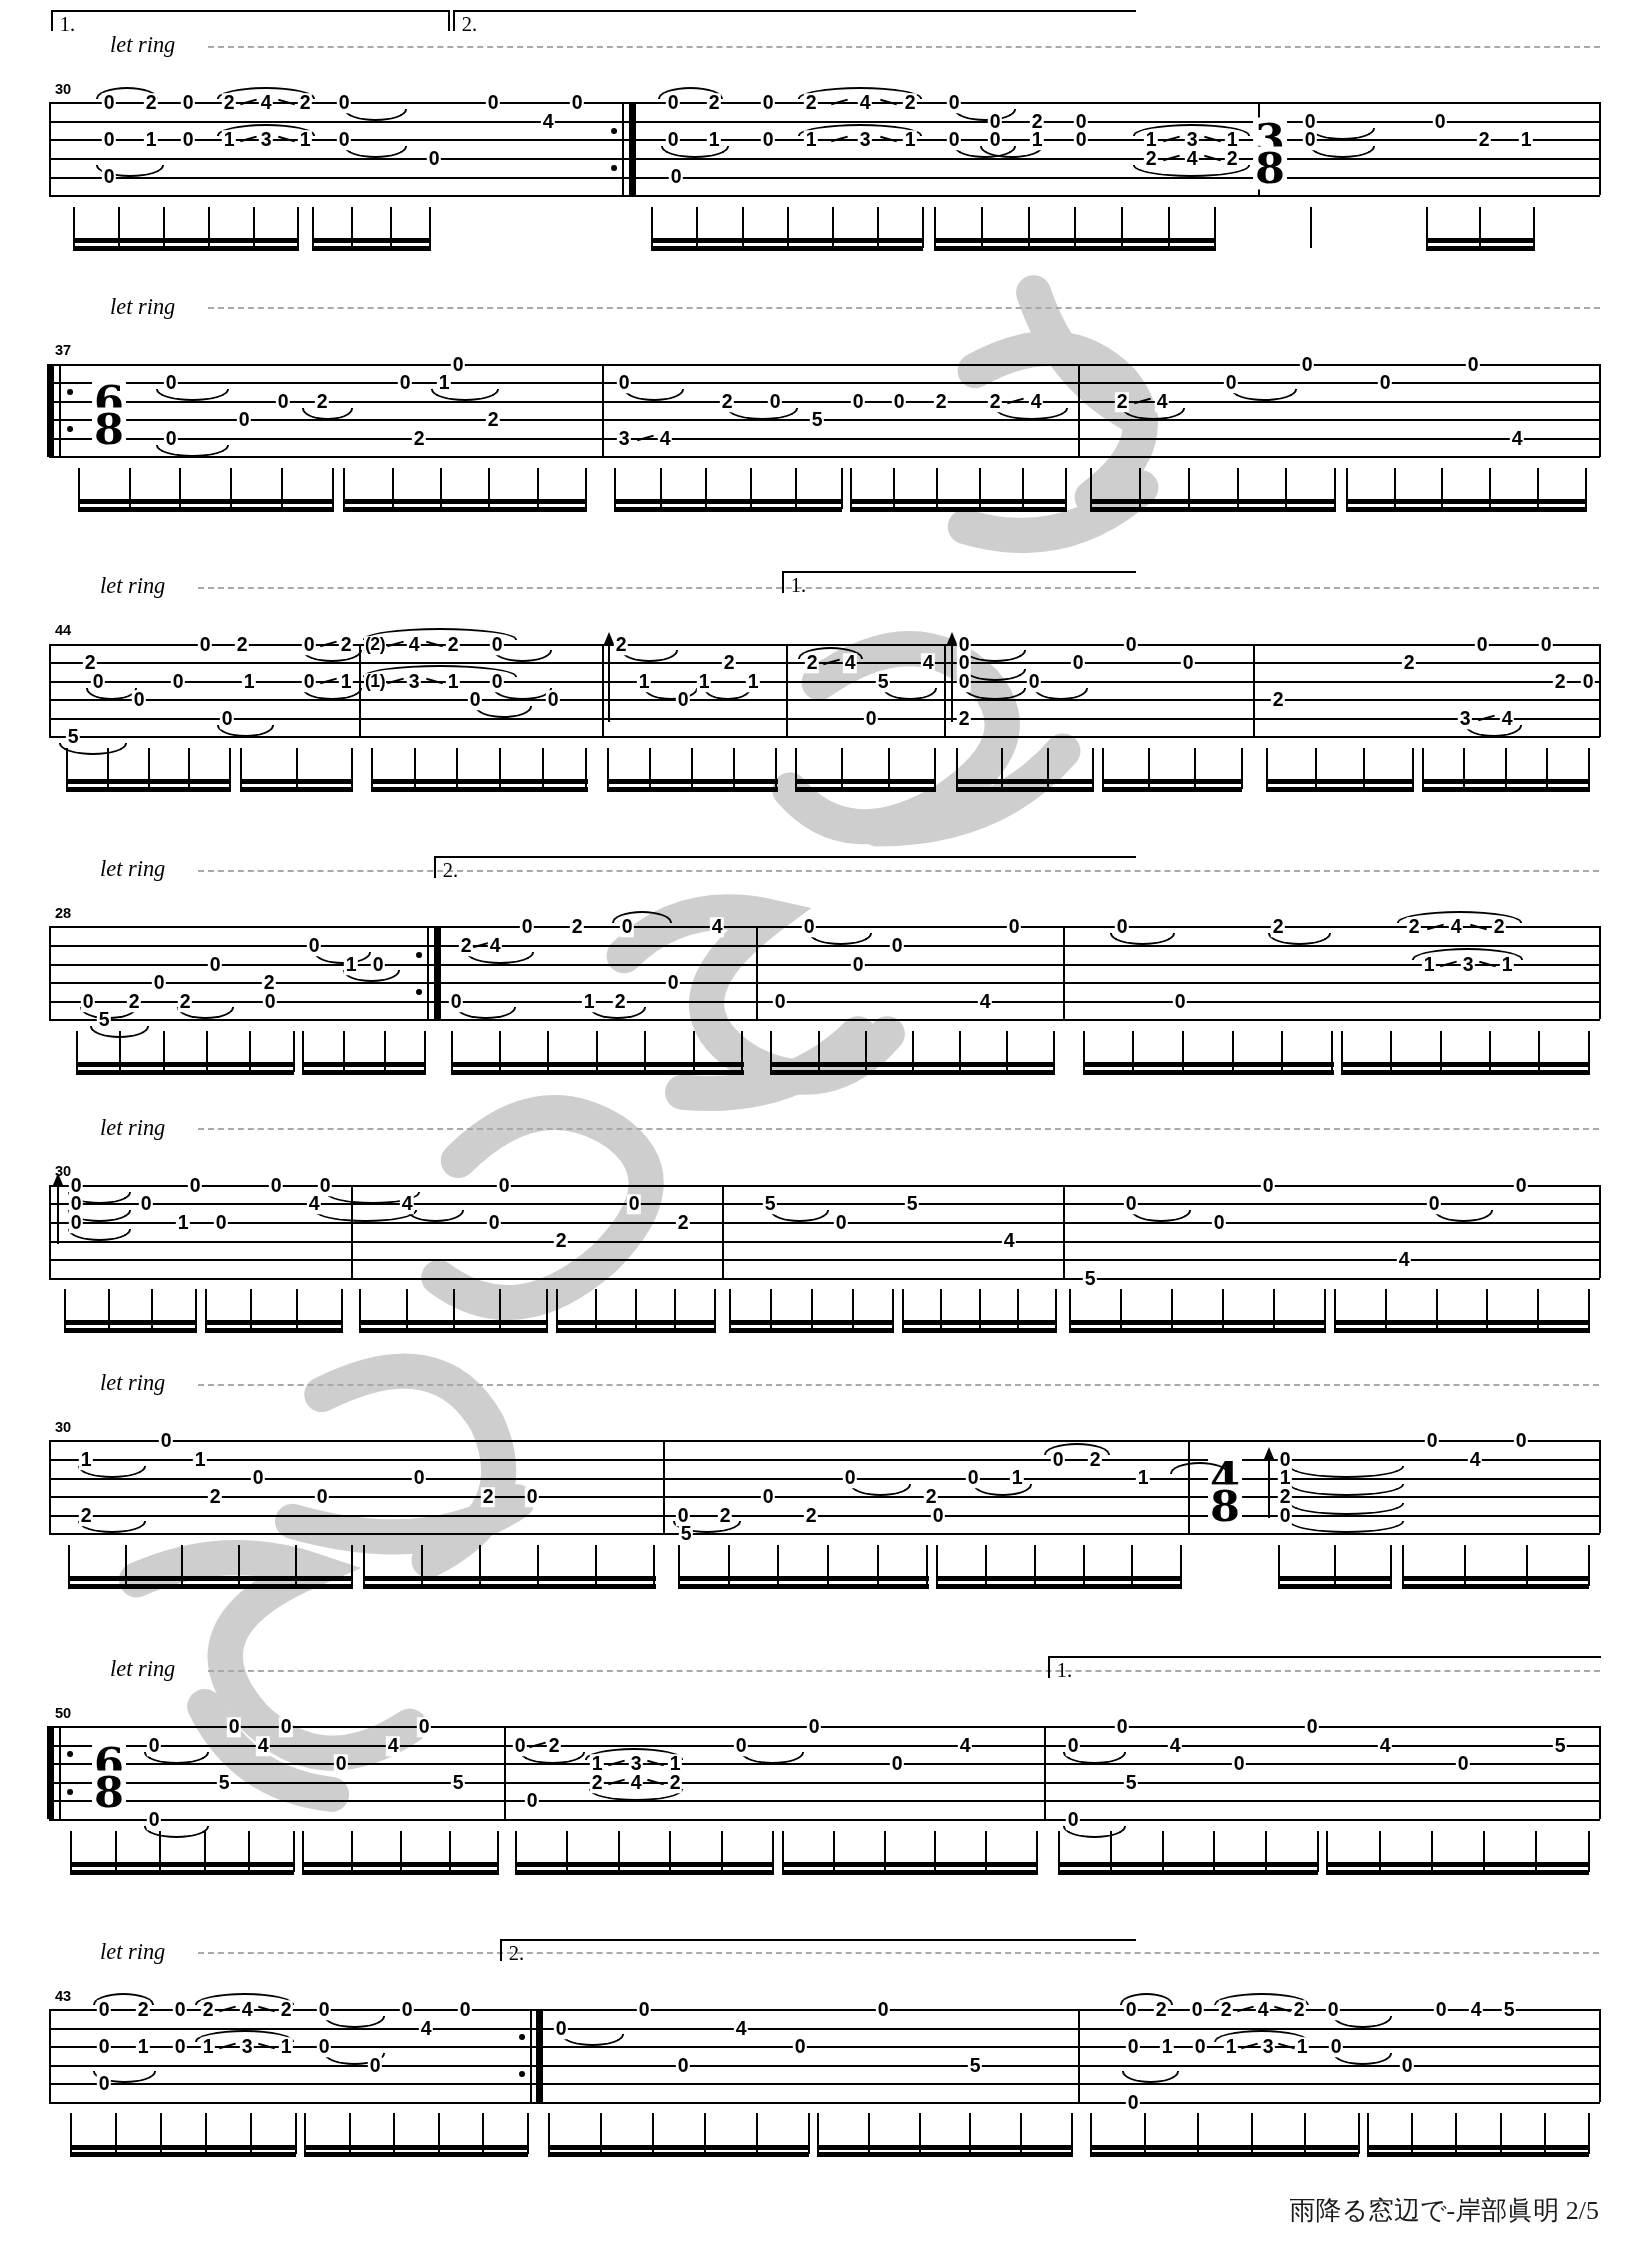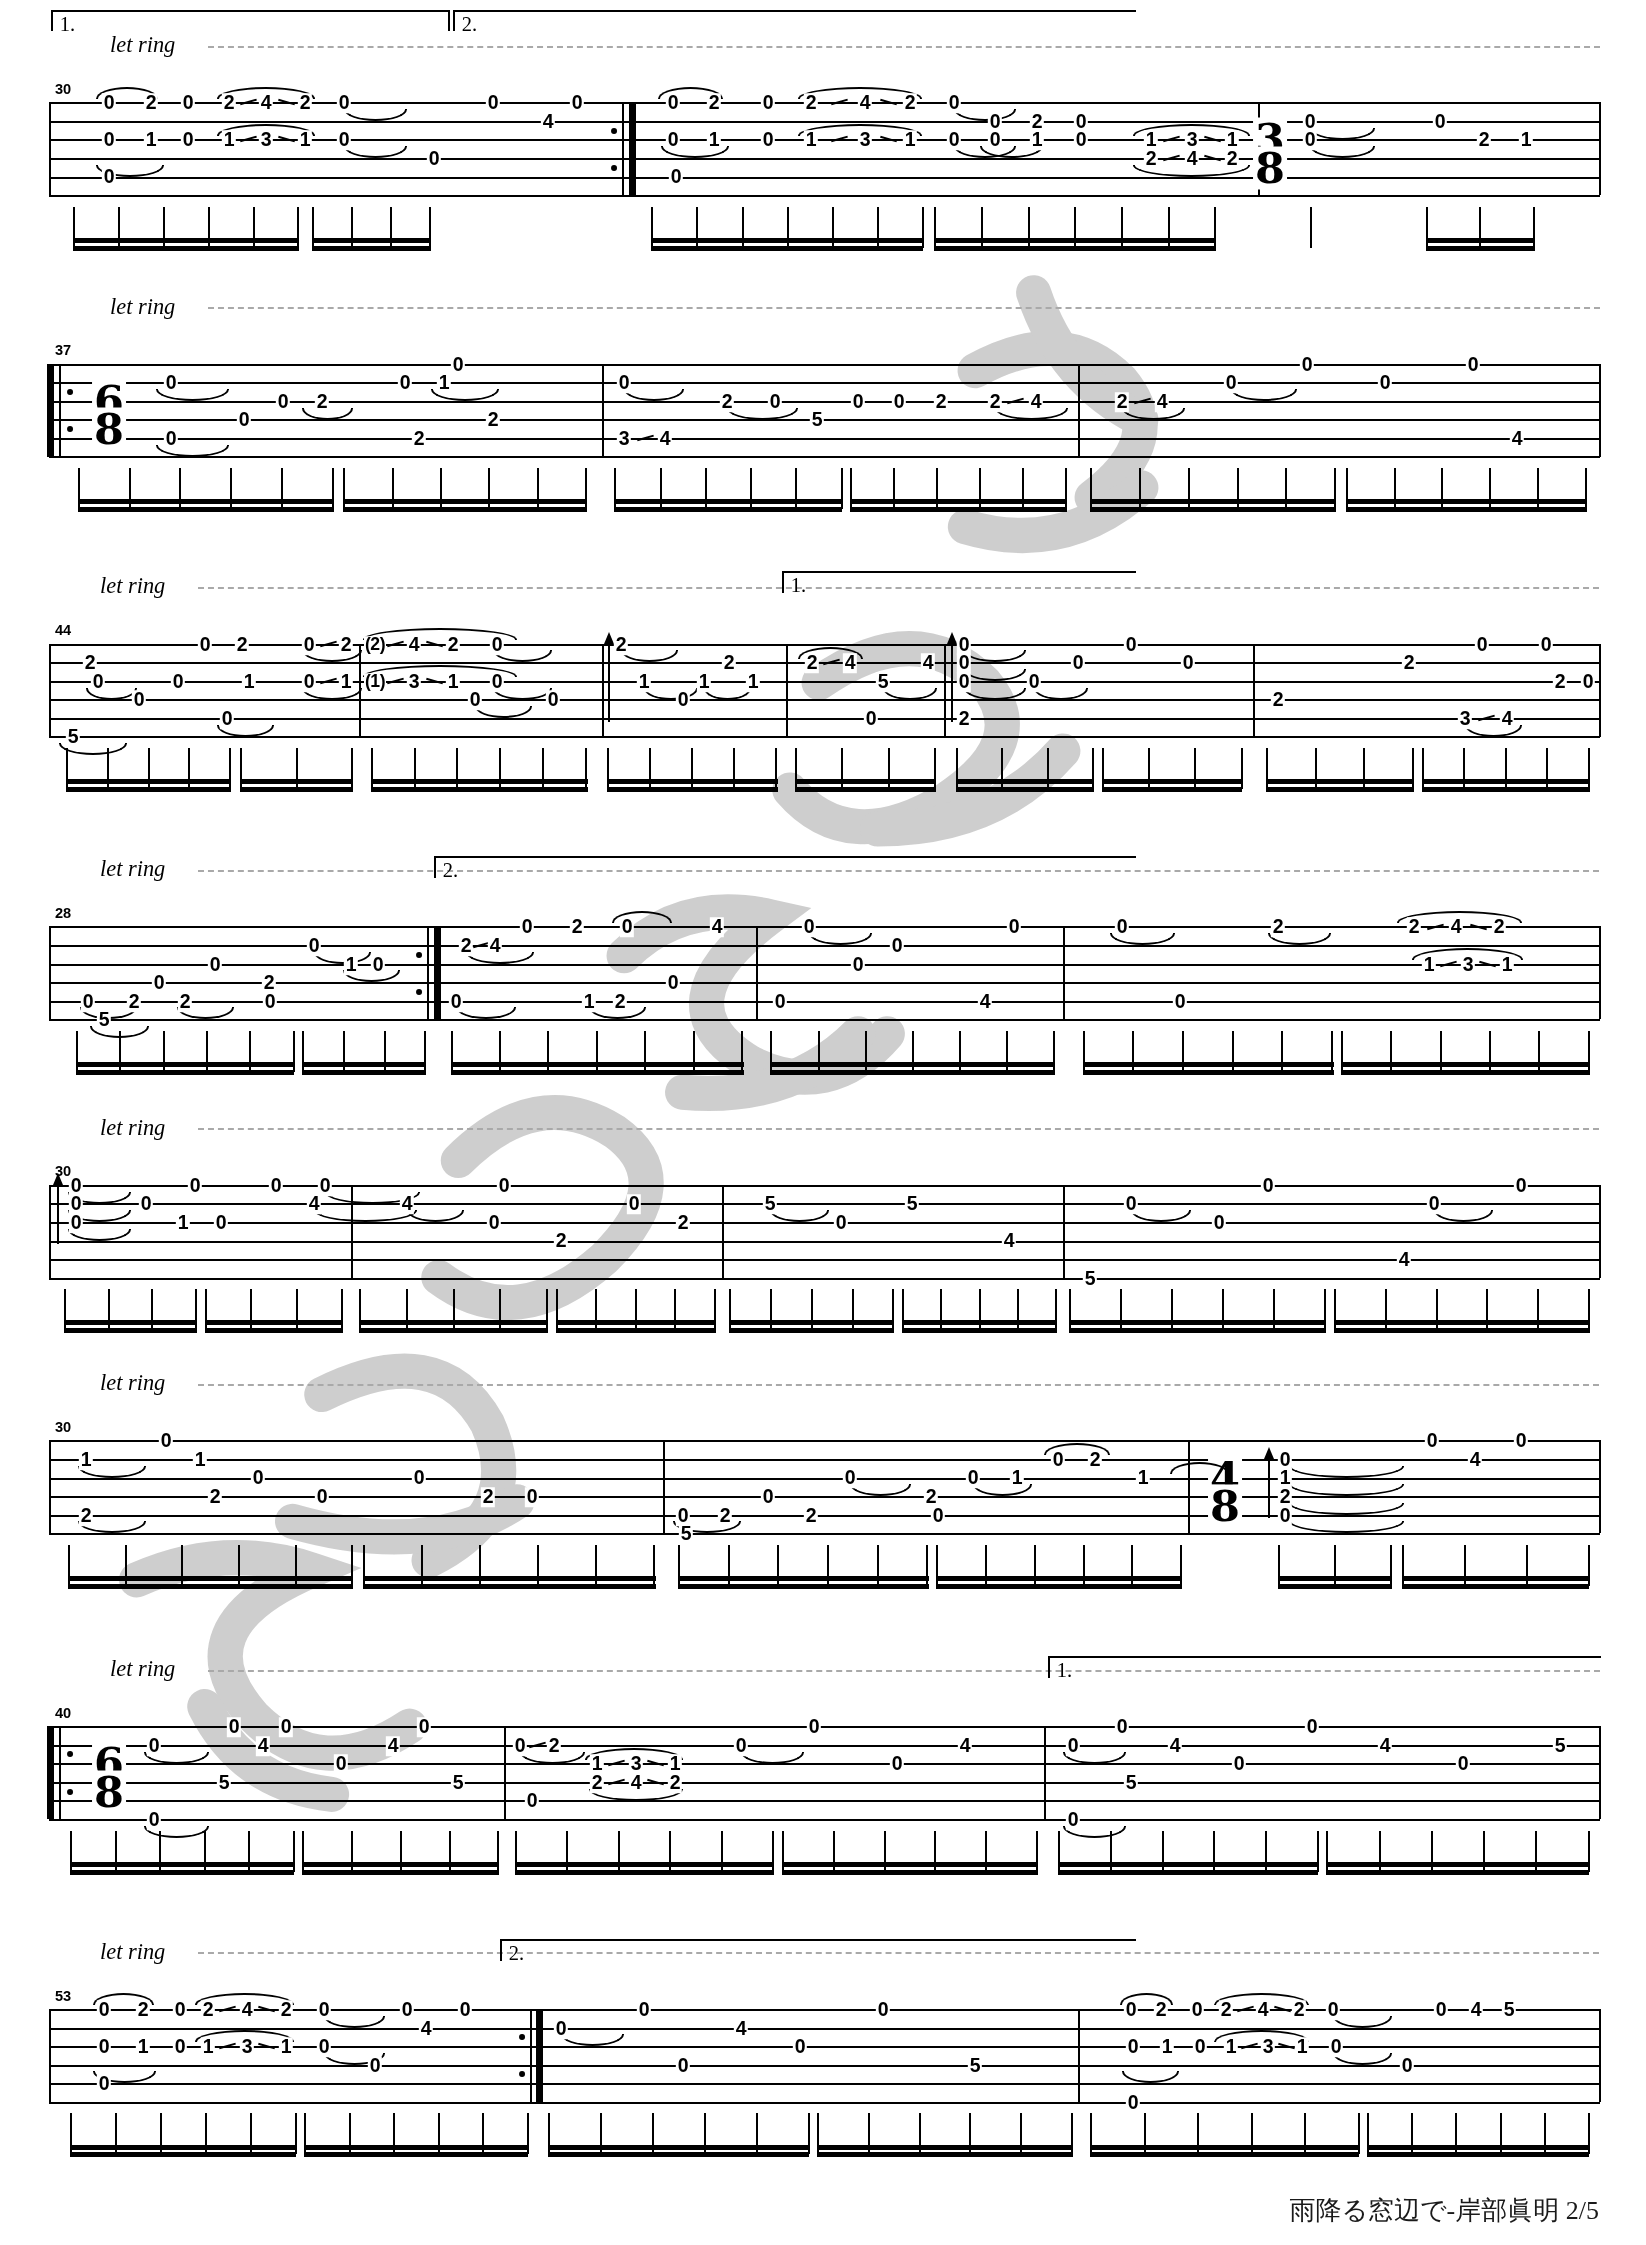--- a/index.html
+++ b/index.html
@@ -807,21 +807,21 @@
       <div class="line" style="left: 49px; top: 1782px; width: 1551px;"></div>
       <div class="line" style="left: 49px; top: 1800px; width: 1551px;"></div>
       <div class="line" style="left: 49px; top: 1819px; width: 1551px;"></div>
       <div class="vbar thick" style="left: 47px; top: 1726px; height: 93px;"></div>
       <div class="vbar" style="left: 59px; top: 1726px; height: 93px;"></div>
       <div class="rdot" style="left: 70px; top: 1754px;"></div>
       <div class="rdot" style="left: 70px; top: 1792px;"></div>
       <div class="vbar" style="left: 504px; top: 1726px; height: 93px;"></div>
       <div class="vbar" style="left: 1044px; top: 1726px; height: 93px;"></div>
       <div class="vbar" style="left: 1599px; top: 1726px; height: 93px;"></div>
-      <div class="mnum" style="left: 55px; top: 1705px;">40</div>
+      <div class="mnum" style="left: 55px; top: 1705px;">50</div>
       <div class="letring" style="left: 110px; top: 1656px;">let ring</div>
       <div class="lrdash" style="left: 208px; top: 1670px; width: 1392px;"></div>
       <div class="volta" style="left: 1048px; top: 1656px; width: 551px;">
         <span class="vl">1.</span>
       </div>
       <div class="tsig" style="left: 109px; top: 1763px;">6</div>
       <div class="tsig" style="left: 109px; top: 1792px;">8</div>
       <div class="arc u" style="left: 144px; top: 1752px; width: 65px;"></div>
       <div class="arc u" style="left: 144px; top: 1826px; width: 65px;"></div>
       <div class="arc u" style="left: 520px; top: 1752px; width: 65px;"></div>
@@ -921,21 +921,21 @@
       <div class="line" style="left: 49px; top: 2065px; width: 1551px;"></div>
       <div class="line" style="left: 49px; top: 2083px; width: 1551px;"></div>
       <div class="line" style="left: 49px; top: 2102px; width: 1551px;"></div>
       <div class="vbar" style="left: 49px; top: 2009px; height: 93px;"></div>
       <div class="rdot" style="left: 522px; top: 2037px;"></div>
       <div class="rdot" style="left: 522px; top: 2074px;"></div>
       <div class="vbar" style="left: 530px; top: 2009px; height: 93px;"></div>
       <div class="vbar thick" style="left: 536px; top: 2009px; height: 93px;"></div>
       <div class="vbar" style="left: 1078px; top: 2009px; height: 93px;"></div>
       <div class="vbar" style="left: 1599px; top: 2009px; height: 93px;"></div>
-      <div class="mnum" style="left: 55px; top: 1988px;">53</div>
+      <div class="mnum" style="left: 55px; top: 1988px;">43</div>
       <div class="letring" style="left: 100px; top: 1939px;">let ring</div>
       <div class="lrdash" style="left: 198px; top: 1952px; width: 1401px;"></div>
       <div class="volta" style="left: 500px; top: 1939px; width: 634px;">
         <span class="vl">2.</span>
       </div>
       <div class="arc o" style="left: 93px; top: 1993px; width: 61px;"></div>
       <div class="arc o" style="left: 195px; top: 1993px; width: 99px;"></div>
       <div class="arc o" style="left: 195px; top: 2030px; width: 99px;"></div>
       <div class="arc u" style="left: 93px; top: 2071px; width: 63px;"></div>
       <div class="arc u" style="left: 324px; top: 2016px; width: 61px;"></div>

